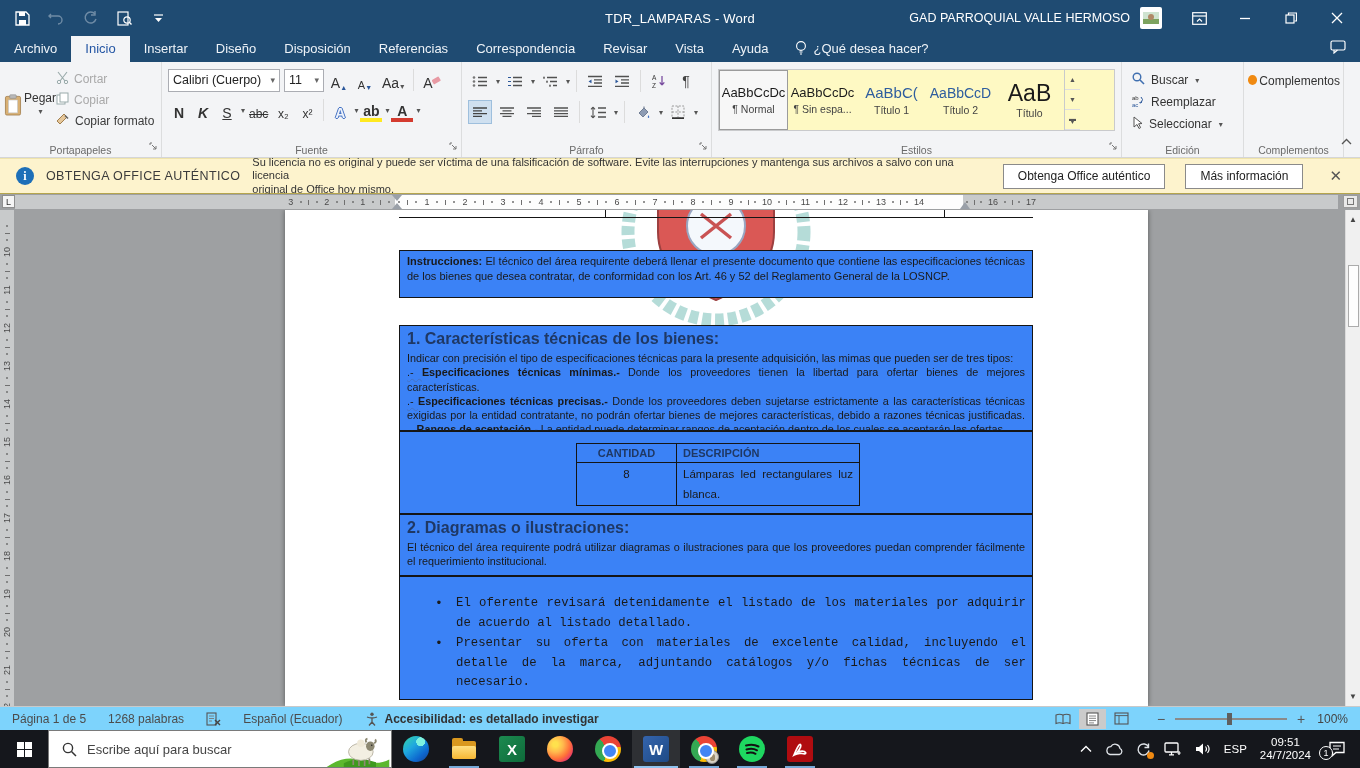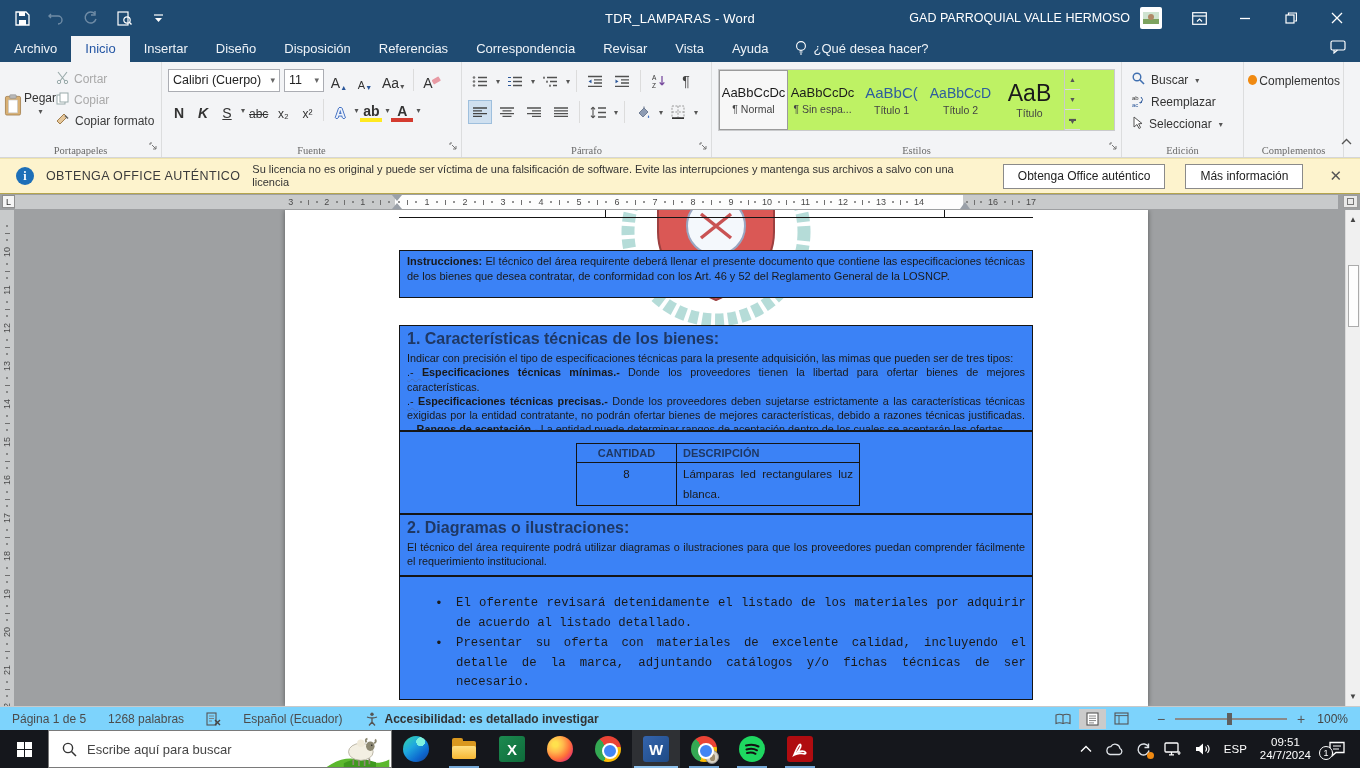--- a/index.html
+++ b/index.html
@@ -24,21 +24,21 @@
   .tabsrow{height:26px;background:#1f4b72;display:flex;align-items:flex-end;color:#eef3f8;flex:none;position:relative;}
   .tab{font-size:13px;padding:5px 14px 6px;white-space:nowrap;}
   .tab.sel{background:#f3f4f6;color:#2456a4;}
   .help-tab{display:flex;align-items:center;gap:7px;font-size:13px;padding:5px 12px 6px;}
   .bulb{width:12px;height:16px;}
   .feedback-btn{position:absolute;right:14px;bottom:4px;}
 
   
   .ribbon{height:96px;background:#f3f4f6;display:flex;border-bottom:1px solid #d4d5d7;flex:none;position:relative;color:#3b3b3b;}
   .rgroup{position:relative;height:100%;border-right:1px solid #dcddde;padding:4px 4px 16px;flex:none;}
-  .glabel{position:absolute;bottom:1px;left:0;right:0;text-align:center;font-size:10.5px;color:#6a6a6a;font-family:Liberation Serif, serif;}
+  .glabel{position:absolute;bottom:1px;left:0;right:0;text-align:center;font-size:10.5px;color:#6a6a6a;}
   .launcher{position:absolute;bottom:2px;right:3px;}
   .g-clip{width:162px;display:flex;}
   .bigbtn{display:flex;flex-direction:row;align-items:center;justify-content:flex-start;width:52px;padding-top:3px;gap:2px;font-size:12px;color:#333;}
   .bigbtn .cap{display:flex;flex-direction:column;align-items:center;line-height:13px;}
   .clip-actions{display:flex;flex-direction:column;justify-content:flex-start;gap:5px;padding-top:5px;font-size:12px;}
   .mini-act{display:flex;align-items:center;gap:5px;white-space:nowrap;}
   .mini-act.dim{color:#a9a9a9;}
   .g-font{width:300px;}
   .fontrow1{display:flex;align-items:center;gap:4px;padding:2px 2px 0;}
   .combo{height:23px;border:1px solid #abadb3;background:#fff;font-size:12.5px;display:flex;align-items:center;padding:0 4px;color:#222;}
@@ -54,21 +54,21 @@
   .glyph-u{text-decoration:underline;}
   .glyph-s{text-decoration:line-through;font-size:12px;}
   .fx-a{color:#eef3fb;text-shadow:-1px 0 #4472c4,1px 0 #4472c4,0 -1px #4472c4,0 1px #4472c4;font-weight:600;}
   .mark-under{position:relative;padding-bottom:3px;font-weight:600;}
   .mark-under i{position:absolute;left:0;right:0;bottom:0;height:4px;}
   .g-para{width:250px;}
   .pararow{display:flex;align-items:center;gap:3px;padding:3px 2px 0;}
   .pbtn{min-width:24px;height:24px;display:flex;align-items:center;justify-content:center;gap:1px;}
   .pbtn.on{background:#cfe0f0;border:1px solid #9ebfdd;}
   .g-styles{width:410px;}
-  .stylegal{display:flex;border:1px solid #c9cacc;background:#bef264;margin:3px 2px 0;height:62px;}
+  .stylegal{display:flex;border:1px solid #c9cacc;background:#fef9c3;margin:3px 2px 0;height:62px;}
   .styleitem{width:69px;display:flex;flex-direction:column;align-items:center;justify-content:center;gap:3px;padding:3px 2px;}
   .styleitem.sel{border:1px solid #9b9b9b;background:#f7f7f7;}
   .stprev{font-size:13px;color:#1a1a1a;white-space:nowrap;}
   .stprev.h1,.stprev.h2{color:#2e5d9e;}
   .stprev.big{font-size:23px;font-weight:300;line-height:22px;}
   .stname{font-size:10.5px;color:#444;white-space:nowrap;}
   .stscroll{width:16px;border-left:1px solid #c9cacc;display:flex;flex-direction:column;}
   .stscroll s{flex:1;display:flex;align-items:center;justify-content:center;font-size:7px;color:#555;text-decoration:none;border-bottom:1px solid #dedede;}
   .g-edit{width:122px;font-size:12px;}
   .editcol{display:flex;flex-direction:column;gap:6px;padding:6px 2px 0 6px;}
@@ -566,20 +566,21 @@
     <span class="ribbon-collapse"><svg width="11" height="7" viewBox="0 0 11 7">
           <path d="M1 6 L5.5 1.5 L10 6" fill="none" stroke="#555" stroke-width="1.3"></path>
         </svg></span>
   </div>
 
   <div class="banner">
     <span class="info-ic">i</span>
     <span class="banner-title">OBTENGA OFFICE AUTÉNTICO</span>
     <span class="banner-msg">
       <span style="display:block">Su licencia no es original y puede ser víctima de una falsificación de software. Evite las interrupciones y mantenga sus archivos a salvo con una licencia</span>
+      <span style="display:block">original de Office hoy mismo.</span>
     </span>
     <span class="banner-btn" style="margin-left:auto">Obtenga Office auténtico</span>
     <span class="banner-btn" style="margin-left:8px">Más información</span>
     <span class="banner-x">✕</span>
   </div>
 
   <div class="rulerrow">
     <span class="tabsel">L</span>
     <div class="hruler">
       <span class="hspacer"></span>

